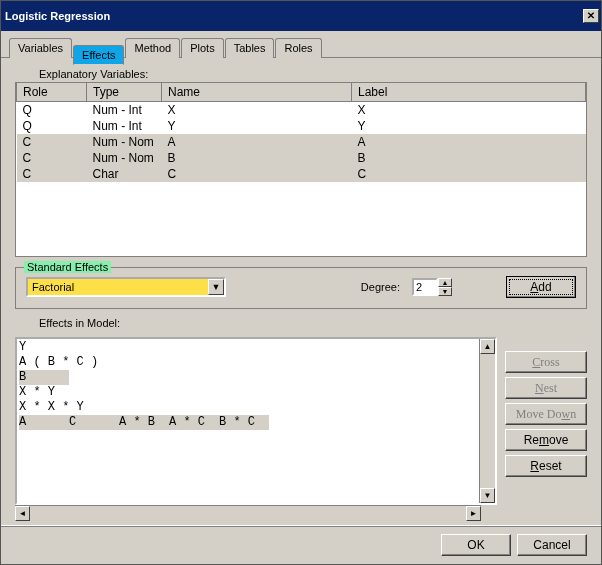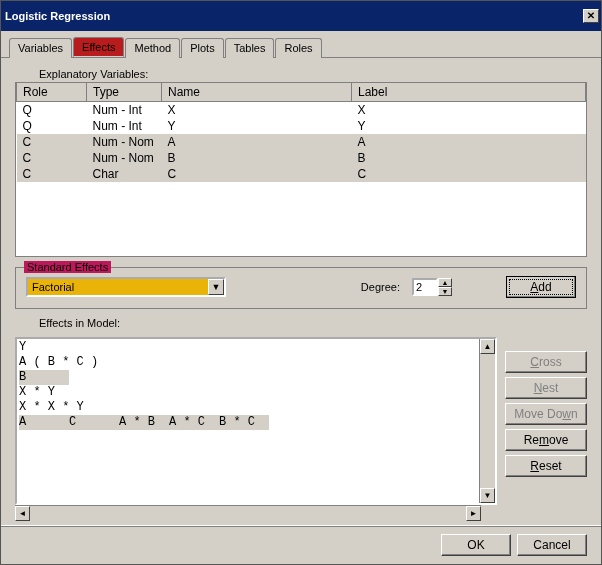--- a/index.html
+++ b/index.html
@@ -52,23 +52,23 @@
     border: 1px solid #808080;
     border-bottom: none;
     background:#d4d0c8;
     border-top-left-radius:3px;
     border-top-right-radius:3px;
     margin-right:1px;
     position:relative;
     bottom:-1px;
   }
   .tab.active {
-    background:#b91c1c;
+    background:#0ea5e9;
     border-bottom:1px solid #d4d0c8;
-    top:0;
+    top:8px;
   }
   .client {
     flex:1;
     padding: 8px 14px 4px 14px;
     display:flex; flex-direction:column;
     overflow:hidden;
   }
   .section-label { margin: 2px 0 2px 0; padding-left: 24px; }
   .expl-table-wrap {
     background:#fff;
@@ -95,26 +95,26 @@
   }
   tr.rowsel td { background:#d4d0c8; }
   .fieldset {
     border:1px solid #808080;
     padding:8px 10px 10px 10px;
     margin-top:10px;
     position:relative;
   }
   .fieldset .legend {
     position:absolute; top:-7px; left:8px;
-    background:#be185d; padding:0 3px;
+    background:#86efac; padding:0 3px;
   }
   .std-row { display:flex; align-items:center; gap:12px; }
   .combo {
     width:200px; height:20px;
-    background:#eab308;
+    background:#fde047;
     border:2px inset #fff;
     display:flex; align-items:center; justify-content:space-between;
     padding:0 0 0 4px;
   }
   .combo .arrow {
     width:16px; height:16px;
     background:#d4d0c8;
     border:1px solid #fff;
     border-right-color:#404040; border-bottom-color:#404040;
     display:flex;align-items:center;justify-content:center;
@@ -140,21 +140,21 @@
   .btn {
     min-width:70px; height:22px;
     background:#d4d0c8;
     border:1px solid #404040;
     border-top-color:#fff; border-left-color:#fff;
     box-shadow: inset -1px -1px 0 #808080, inset 1px 1px 0 #d4d0c8;
     font-size:12px;
     padding:0 6px;
   }
   .btn.focused { border:1px solid #000; outline:1px dotted #000; outline-offset:-4px; }
-  .btn:disabled, .btn.disabled { color:#808080; }
+  .btn:disabled, .btn.disabled { color:#808080;font-family:Liberation Serif, serif; }
   .effects-row {
     display:flex; gap:8px; margin-top:6px; flex:1; min-height:0;
   }
   .effects-list-wrap {
     flex:1;
     display:flex; flex-direction:column;
   }
   .listbox {
     background:#fff;
     border:2px inset #fff;

